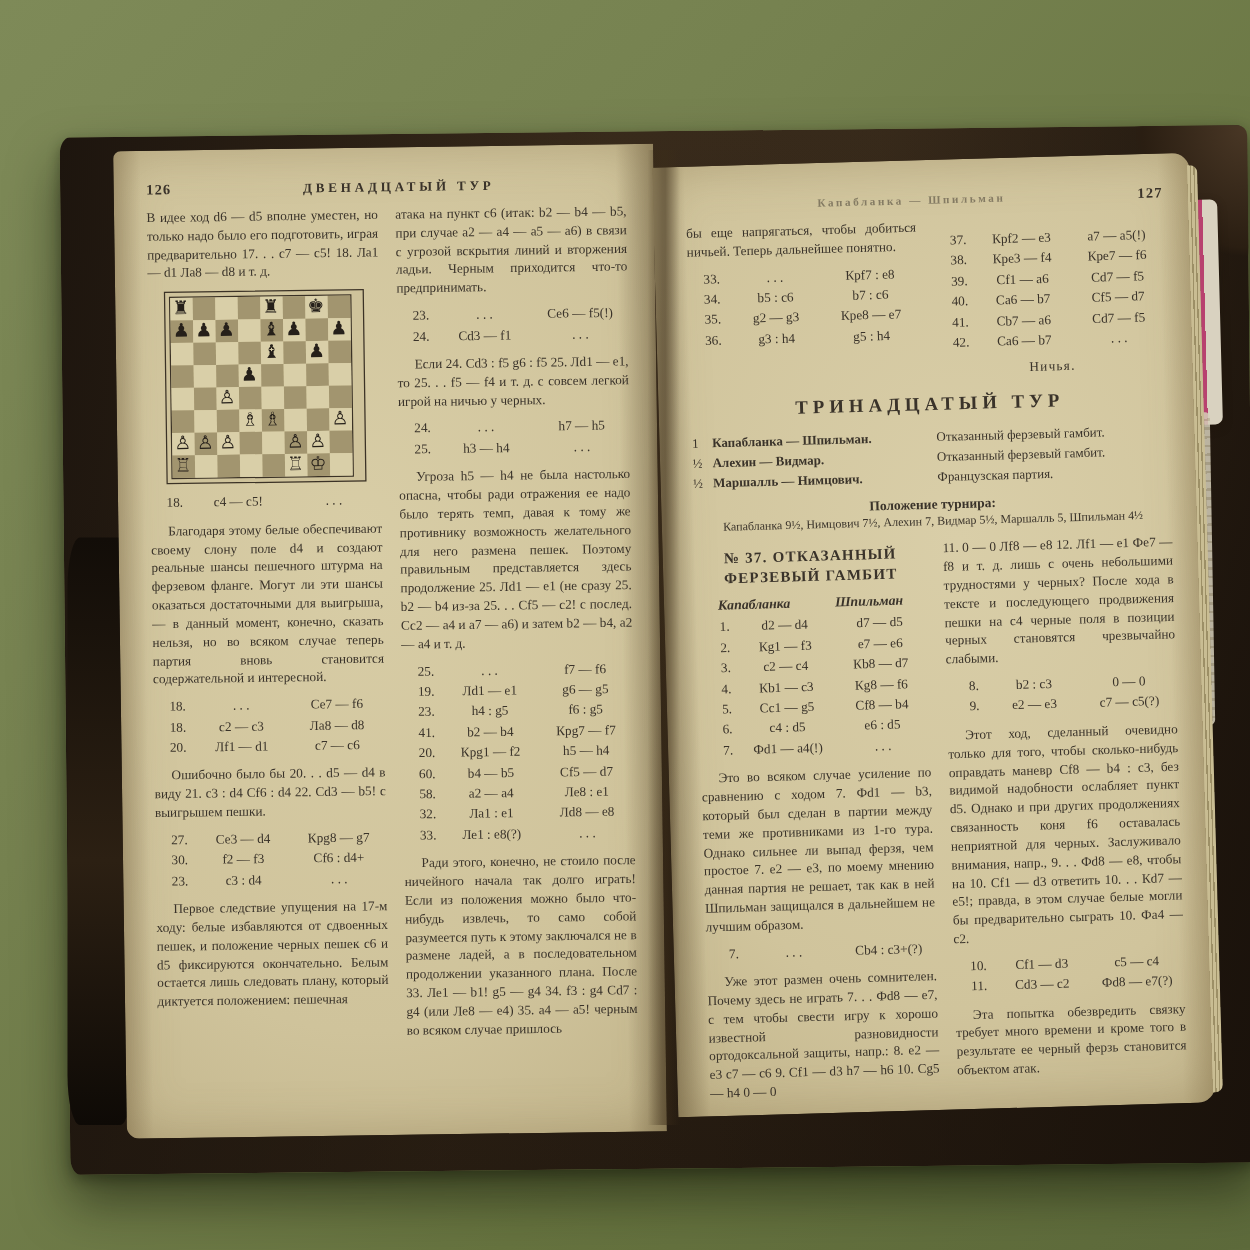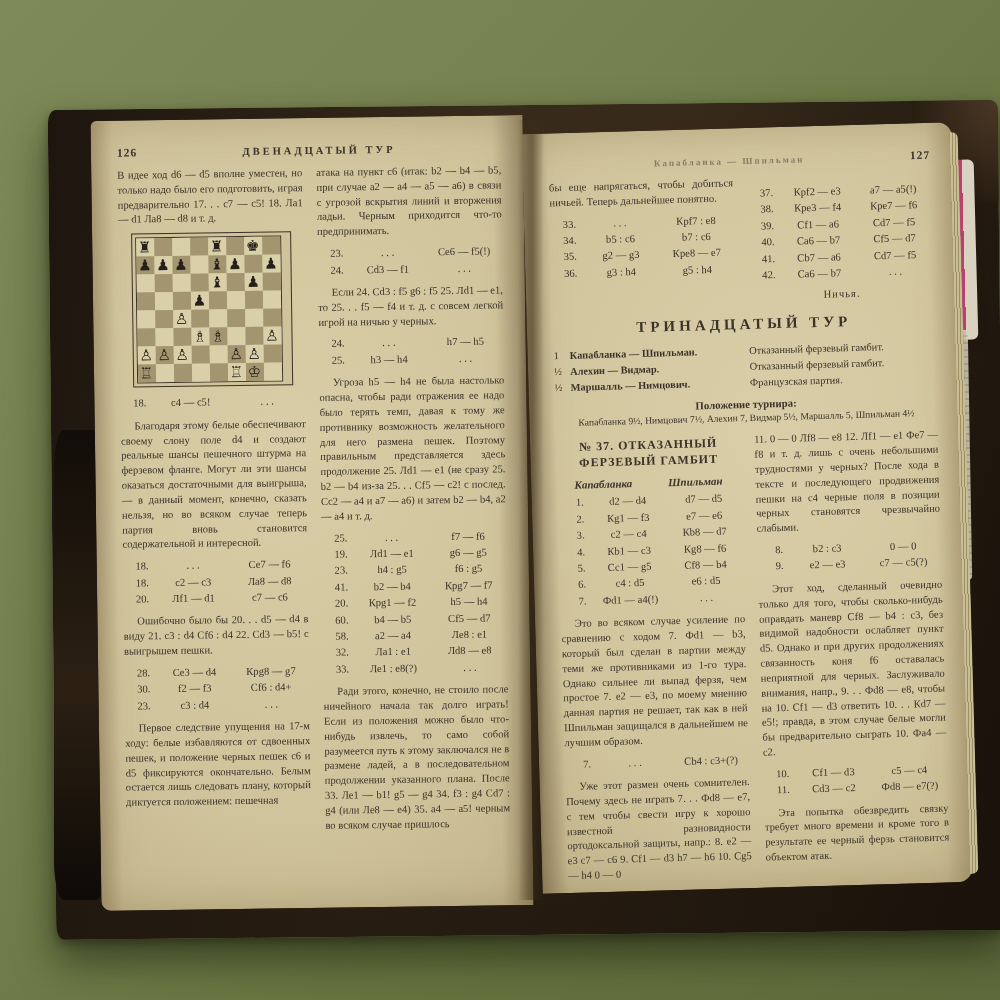--- a/index.html
+++ b/index.html
@@ -219,21 +219,21 @@
             </div>
               <div class="mrow">
               <span class="mnum">20.</span>
               <span class="mw">Лf1 — d1</span>
               <span class="mb">с7 — с6</span>
             </div>
             </div>
           <p class="t">Ошибочно было бы 20. . . d5 — d4 в виду 21. с3 : d4  Сf6 : d4 22. Сd3 — b5!  с выигрышем пешки.</p>
           <div class="mtable">
               <div class="mrow">
-              <span class="mnum">28.</span>
+              <span class="mnum">27.</span>
               <span class="mw">Се3 — d4</span>
               <span class="mb">Крg8 — g7</span>
             </div>
               <div class="mrow">
               <span class="mnum">30.</span>
               <span class="mw">f2 — f3</span>
               <span class="mb">Сf6 : d4+</span>
             </div>
               <div class="mrow">
               <span class="mnum">23.</span>

